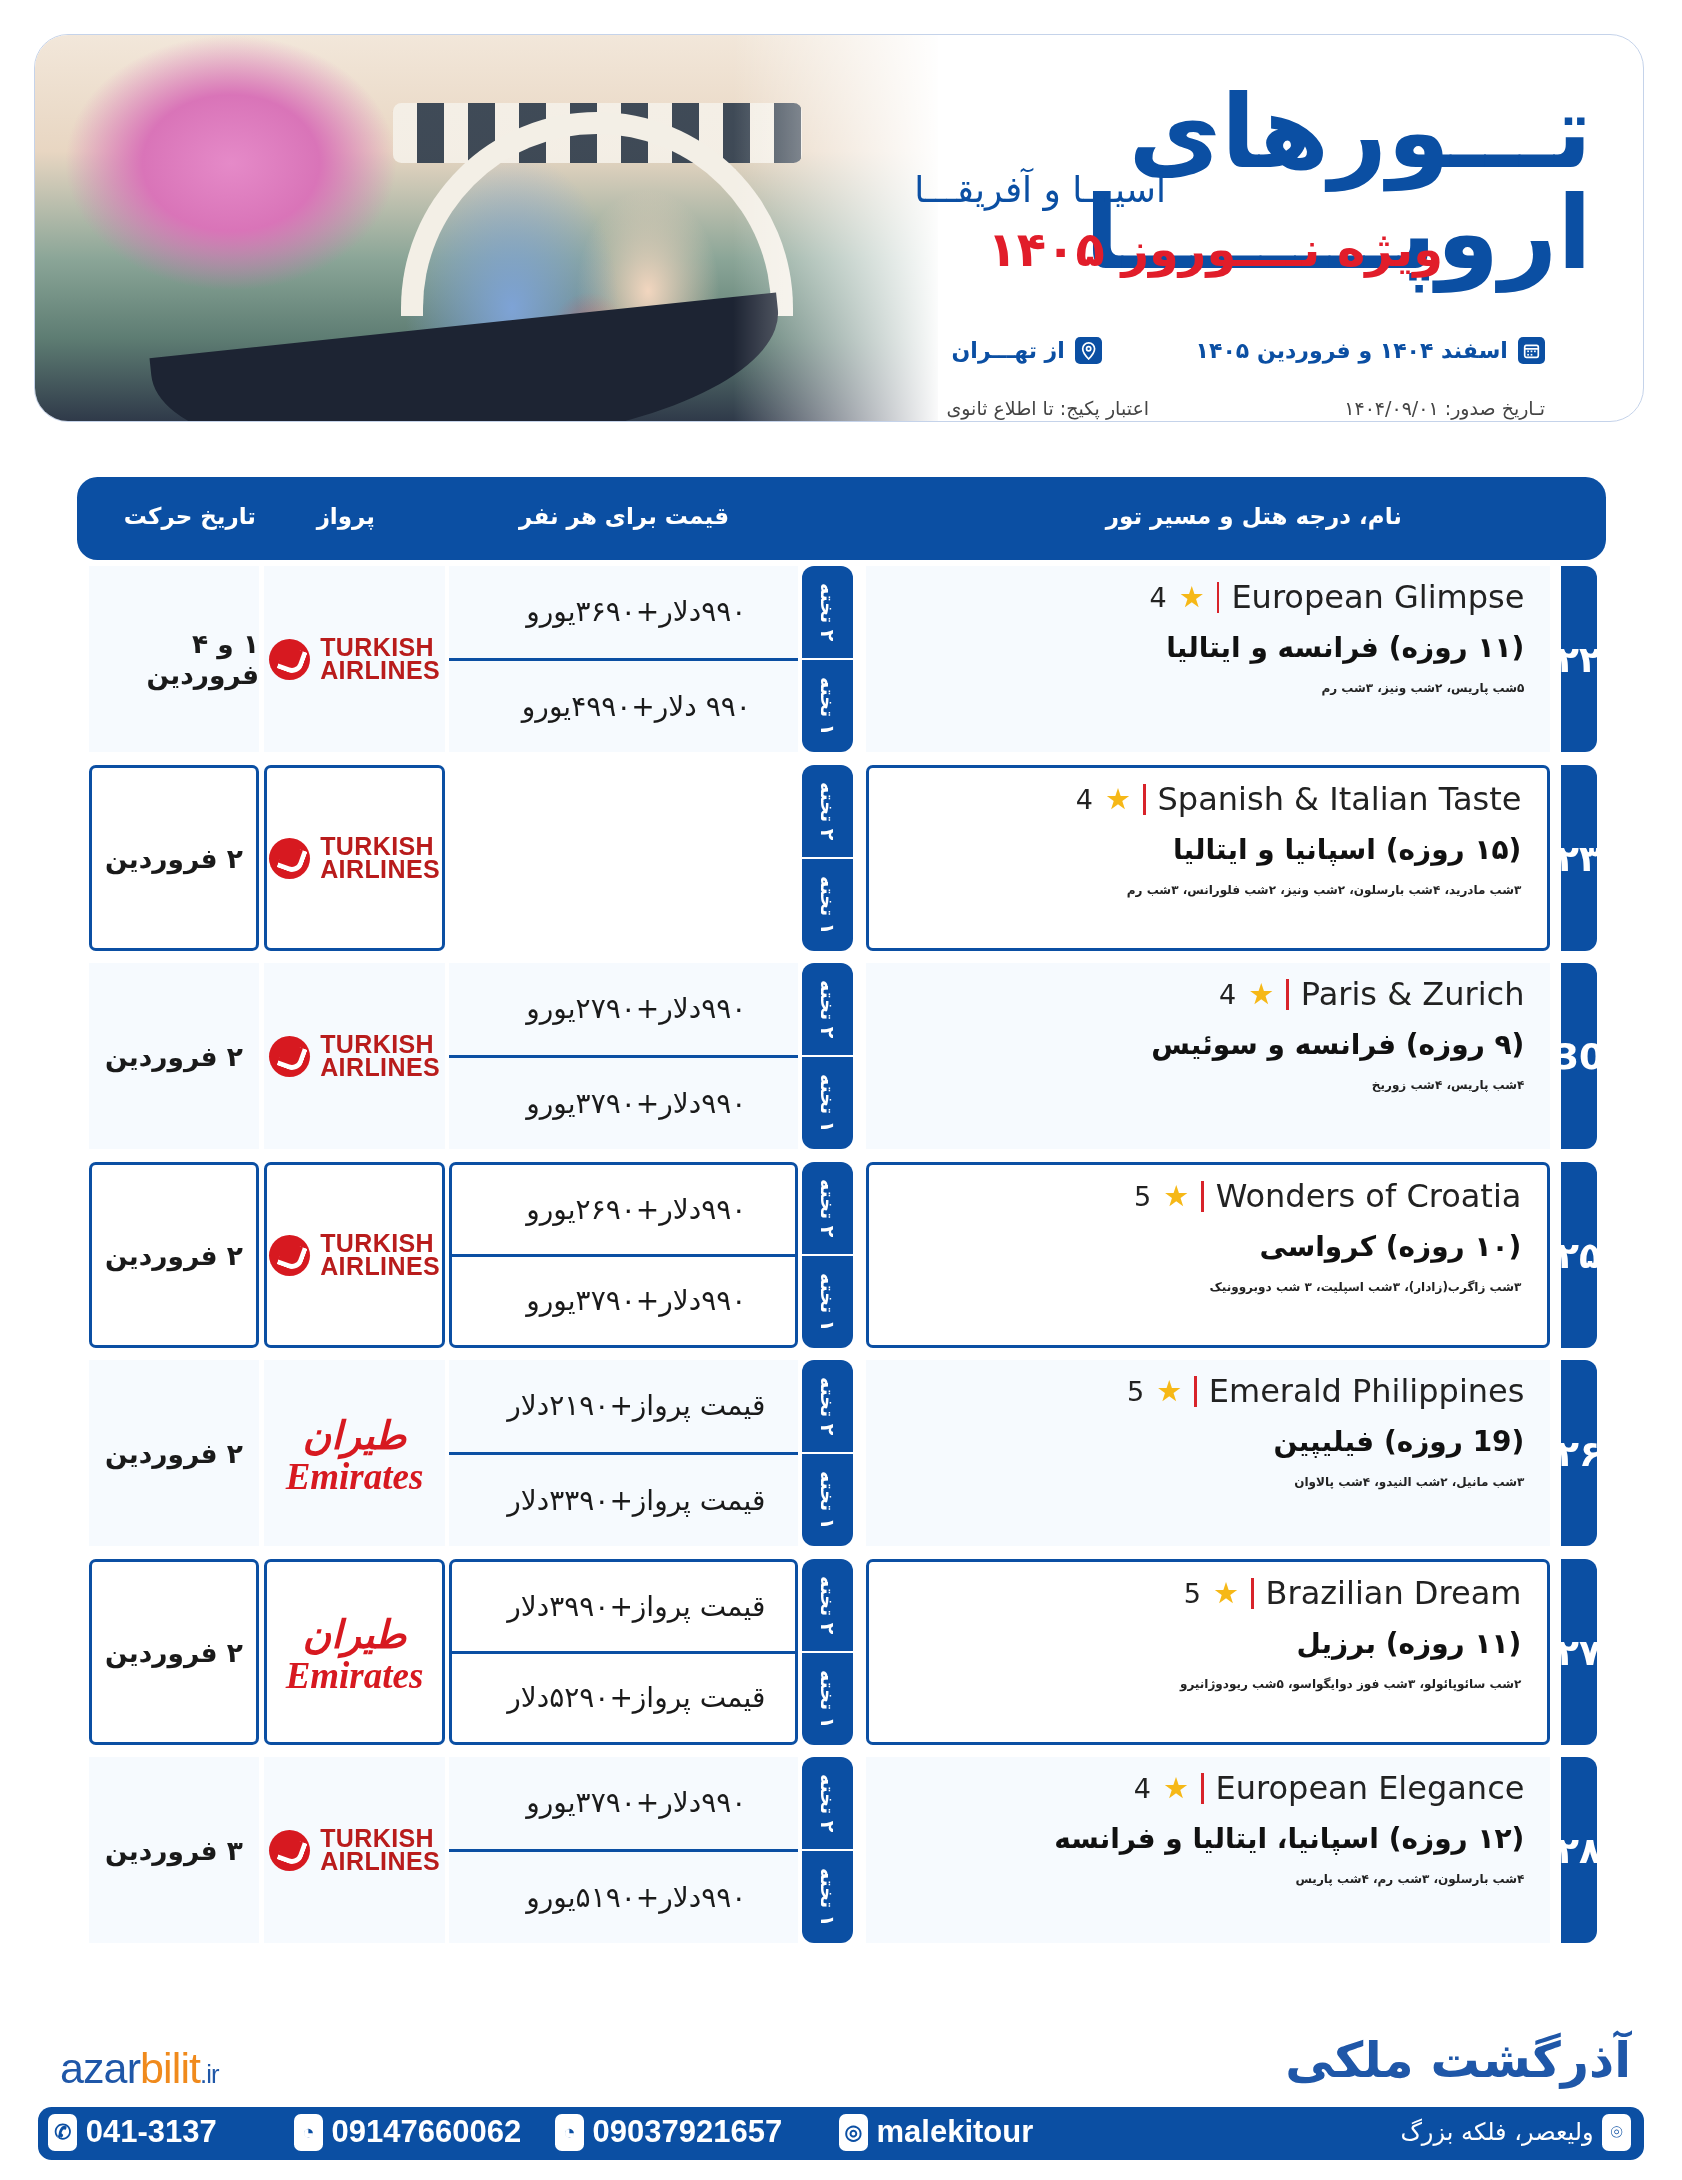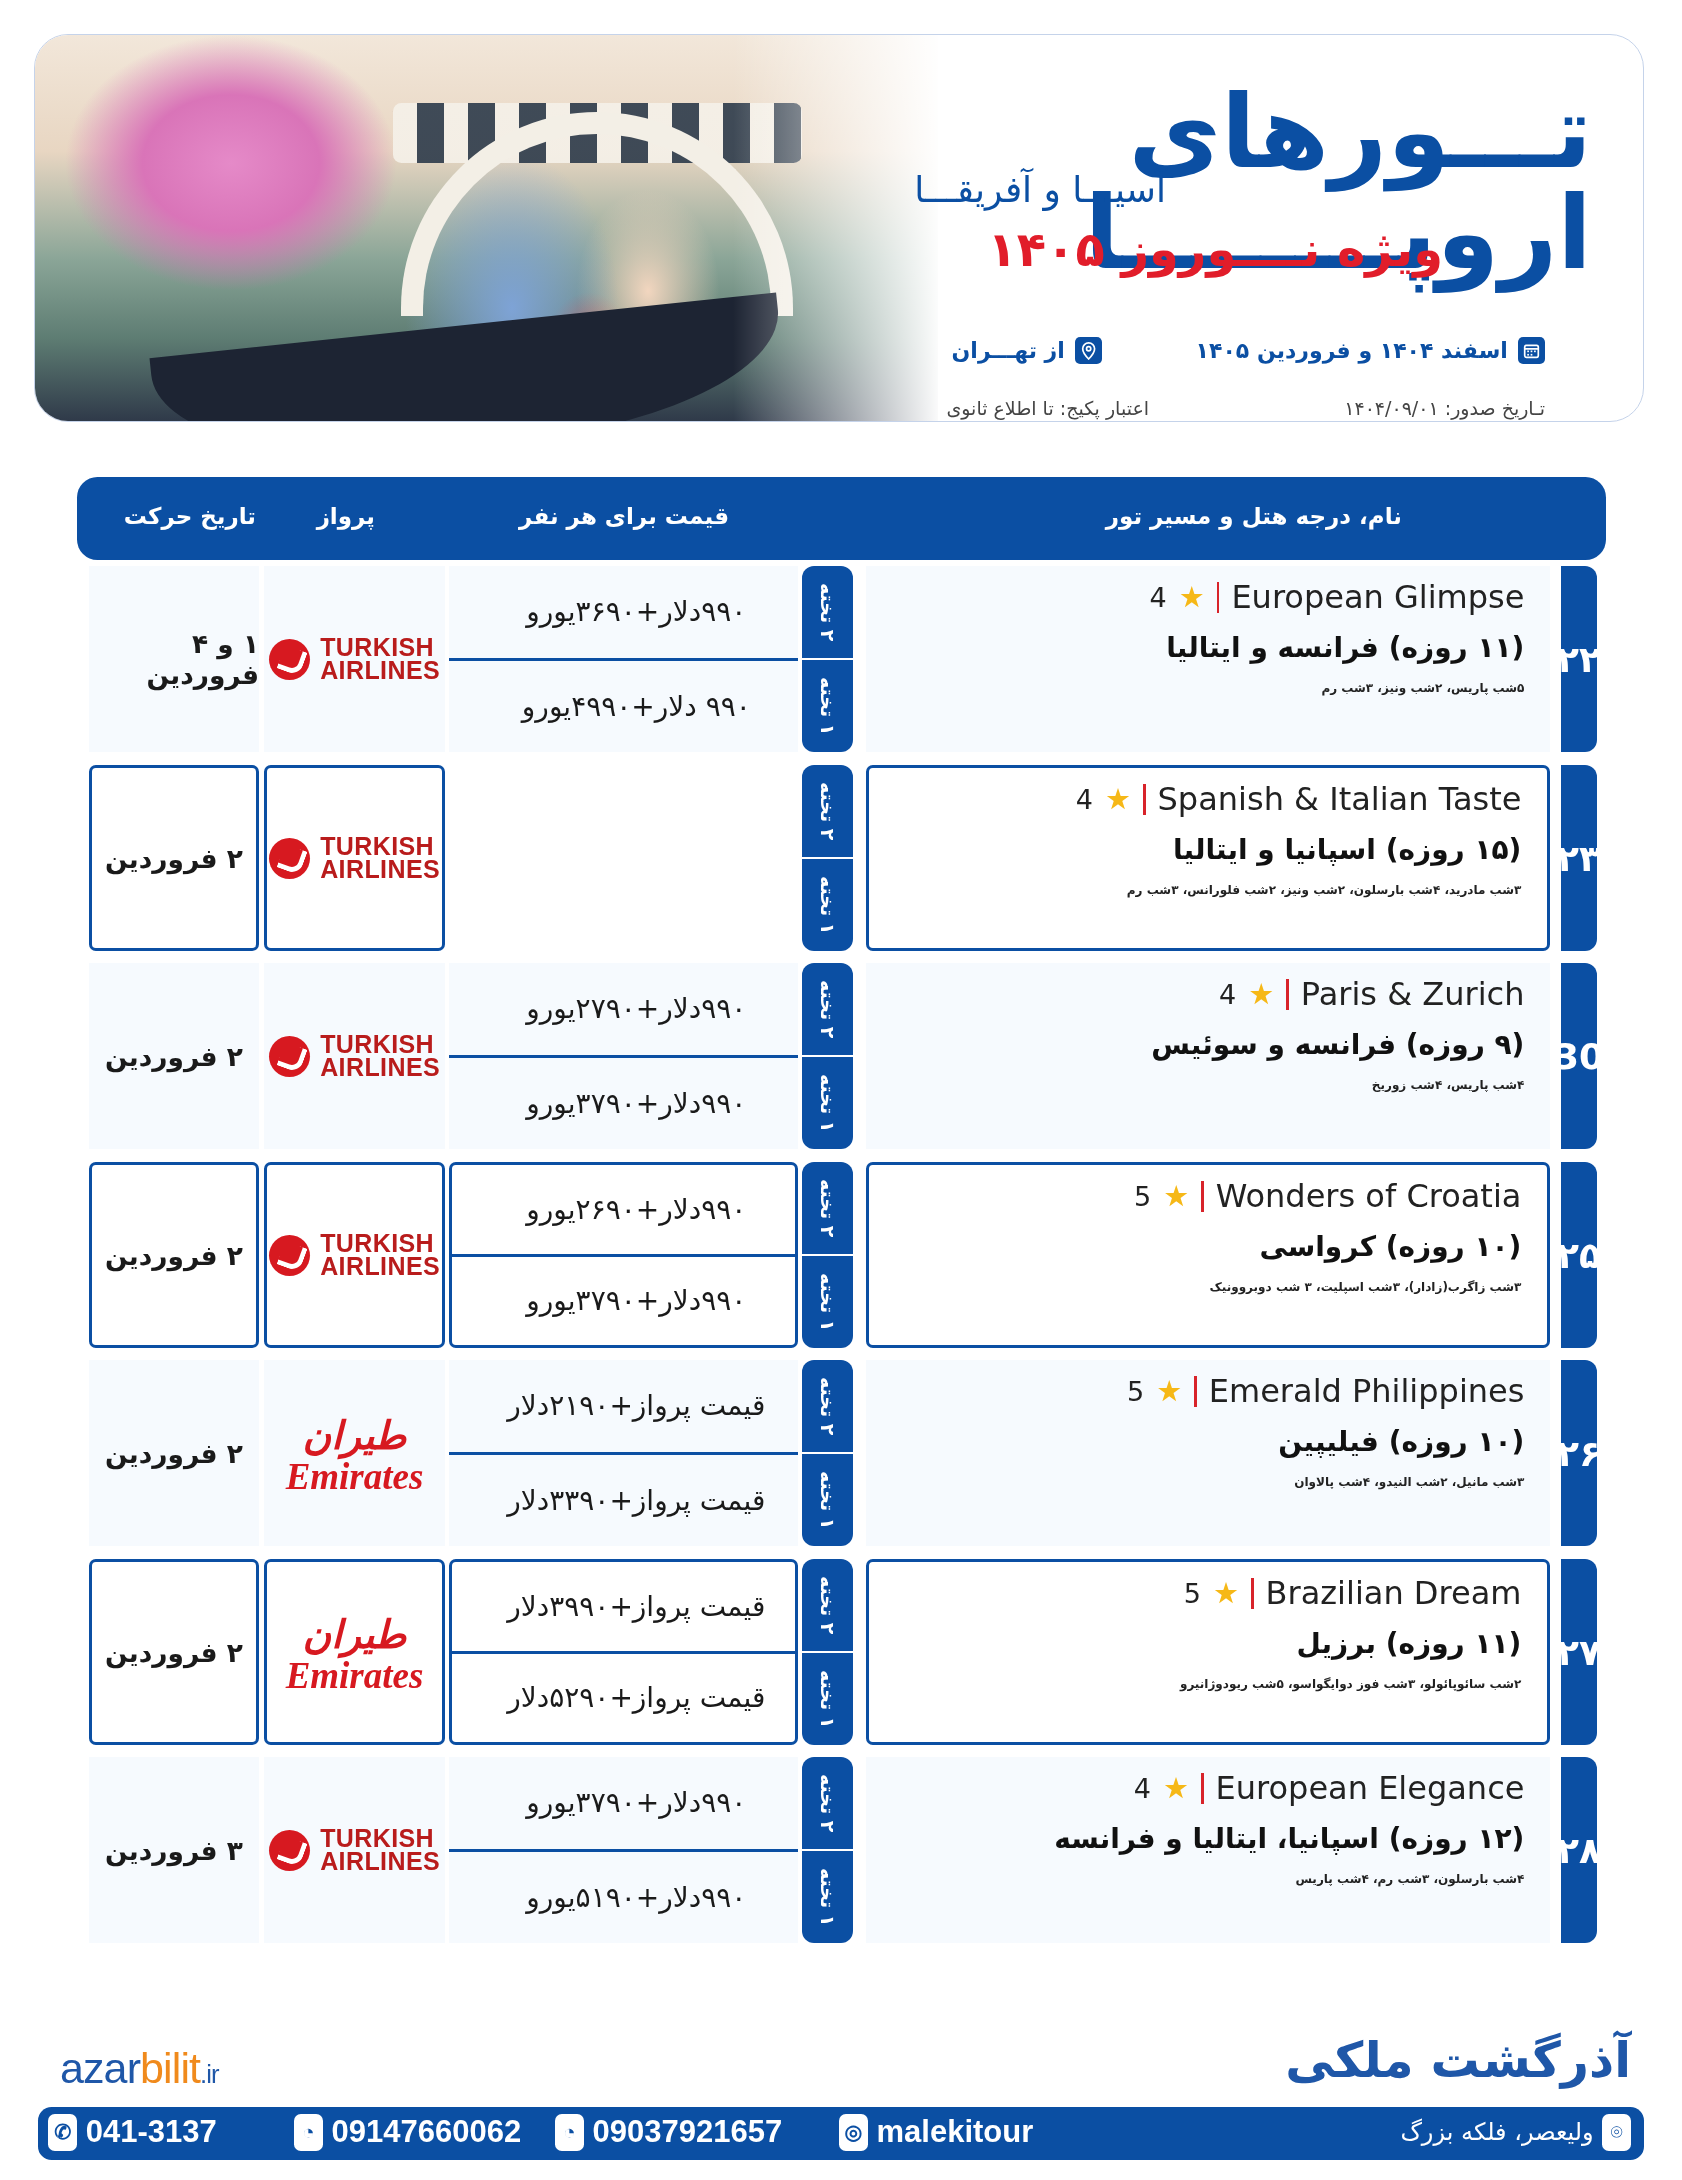--- a/index.html
+++ b/index.html
@@ -324,21 +324,21 @@
 
   <div class="row" style="top: 1360px;">
     <div class="cell c-num">۲۶</div>
     <div class="cell c-name">
       <div class="tour-en">
         <span class="tour-en-name">Emerald Philippines</span>
         <span class="tour-en-sep"></span>
         <span class="tour-star">★</span>
         <span class="tour-en-rating">5</span>
       </div>
-      <div class="tour-fa">(۱۰ روزه) فیلیپین</div>
+      <div class="tour-fa">(19 روزه) فیلیپین</div>
       <div class="tour-route">۳شب مانیل، ۲شب النیدو، ۴شب پالاوان</div>
     </div>
     <div class="cell c-beds">
       <div class="bed-tab">
           <span>۲ تخته</span>
         </div>
       <div class="bed-tab">
           <span>۱ تخته</span>
         </div>
     </div>

